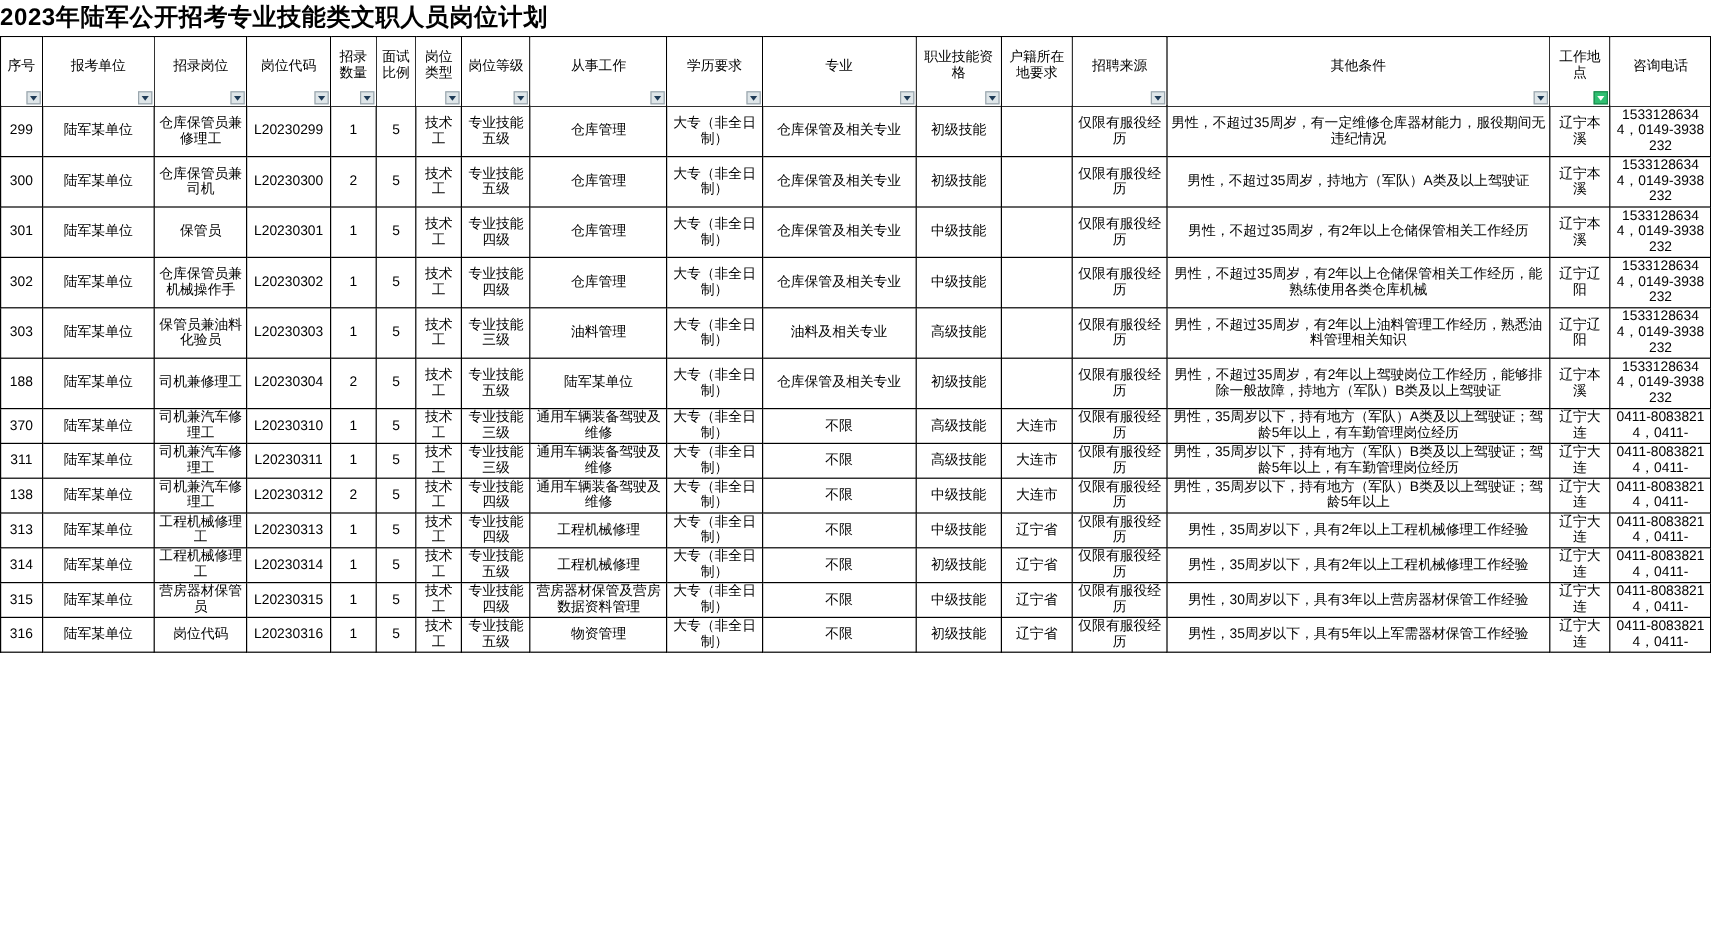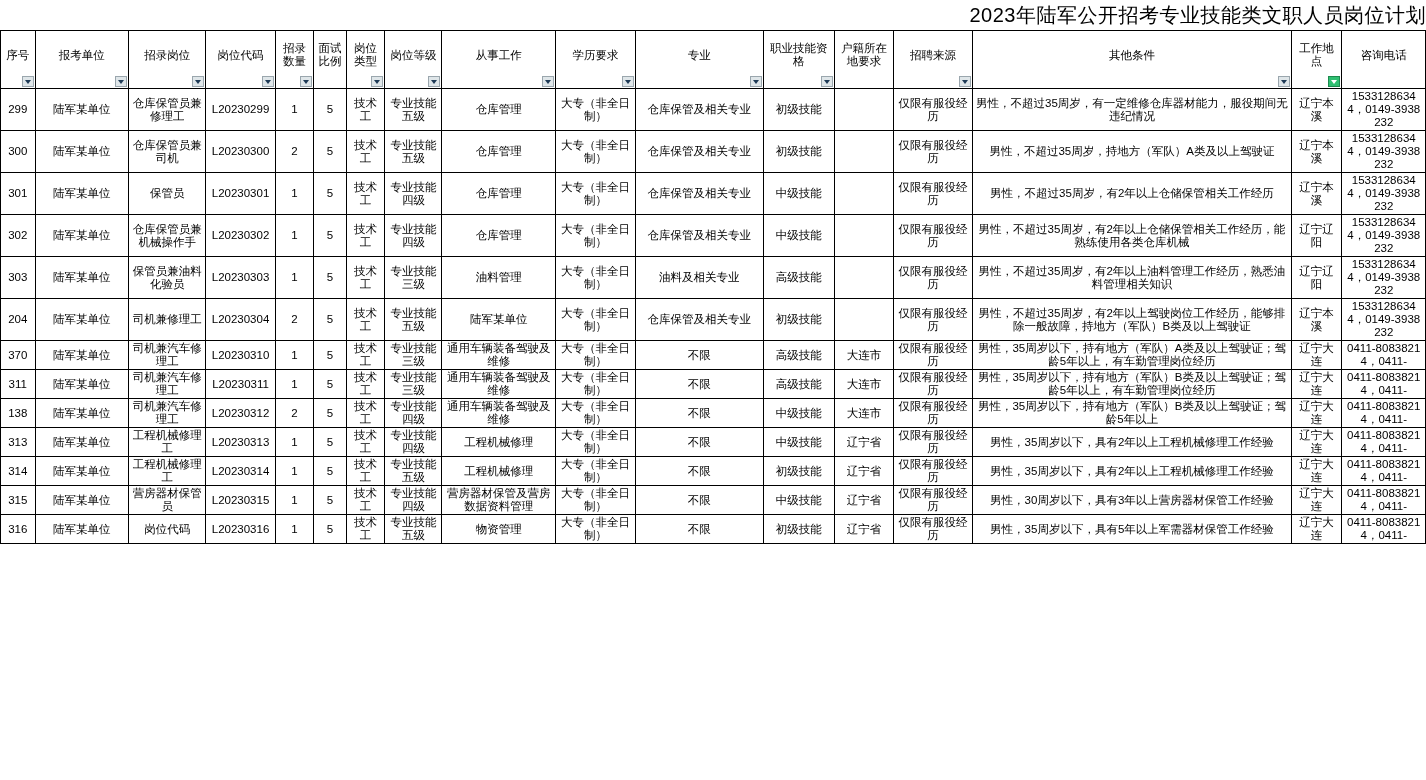--- a/index.html
+++ b/index.html
@@ -8,23 +8,23 @@
     background: #ffffff;
   }
   body {
     width: 1426px;
     height: 780px;
     overflow: hidden;
     font-family: "Liberation Sans", sans-serif;
     color: #000000;
   }
   .doc-title {
-    text-align: right;
+    text-align: left;
     font-size: 20px;
-    font-weight: normal;
+    font-weight: bold;
     line-height: 30px;
     height: 30px;
     letter-spacing: 0.5px;
   }
   table.plan {
     border-collapse: collapse;
     width: 1426px;
     table-layout: fixed;
   }
   table.plan th, table.plan td {
@@ -233,21 +233,21 @@
         <td>大专（非全日制）</td>
         <td class="left">油料及相关专业</td>
         <td>高级技能</td>
         <td></td>
         <td>仅限有服役经历</td>
         <td class="left">男性，不超过35周岁，有2年以上油料管理工作经历，熟悉油料管理相关知识</td>
         <td>辽宁辽阳</td>
         <td>15331286344，0149-3938232</td>
       </tr>
       <tr>
-        <td>204</td>
+        <td>188</td>
         <td>陆军某单位</td>
         <td>司机兼修理工</td>
         <td>L20230304</td>
         <td>2</td>
         <td>5</td>
         <td>技术工</td>
         <td>专业技能五级</td>
         <td class="left">陆军某单位</td>
         <td>大专（非全日制）</td>
         <td class="left">仓库保管及相关专业</td>

